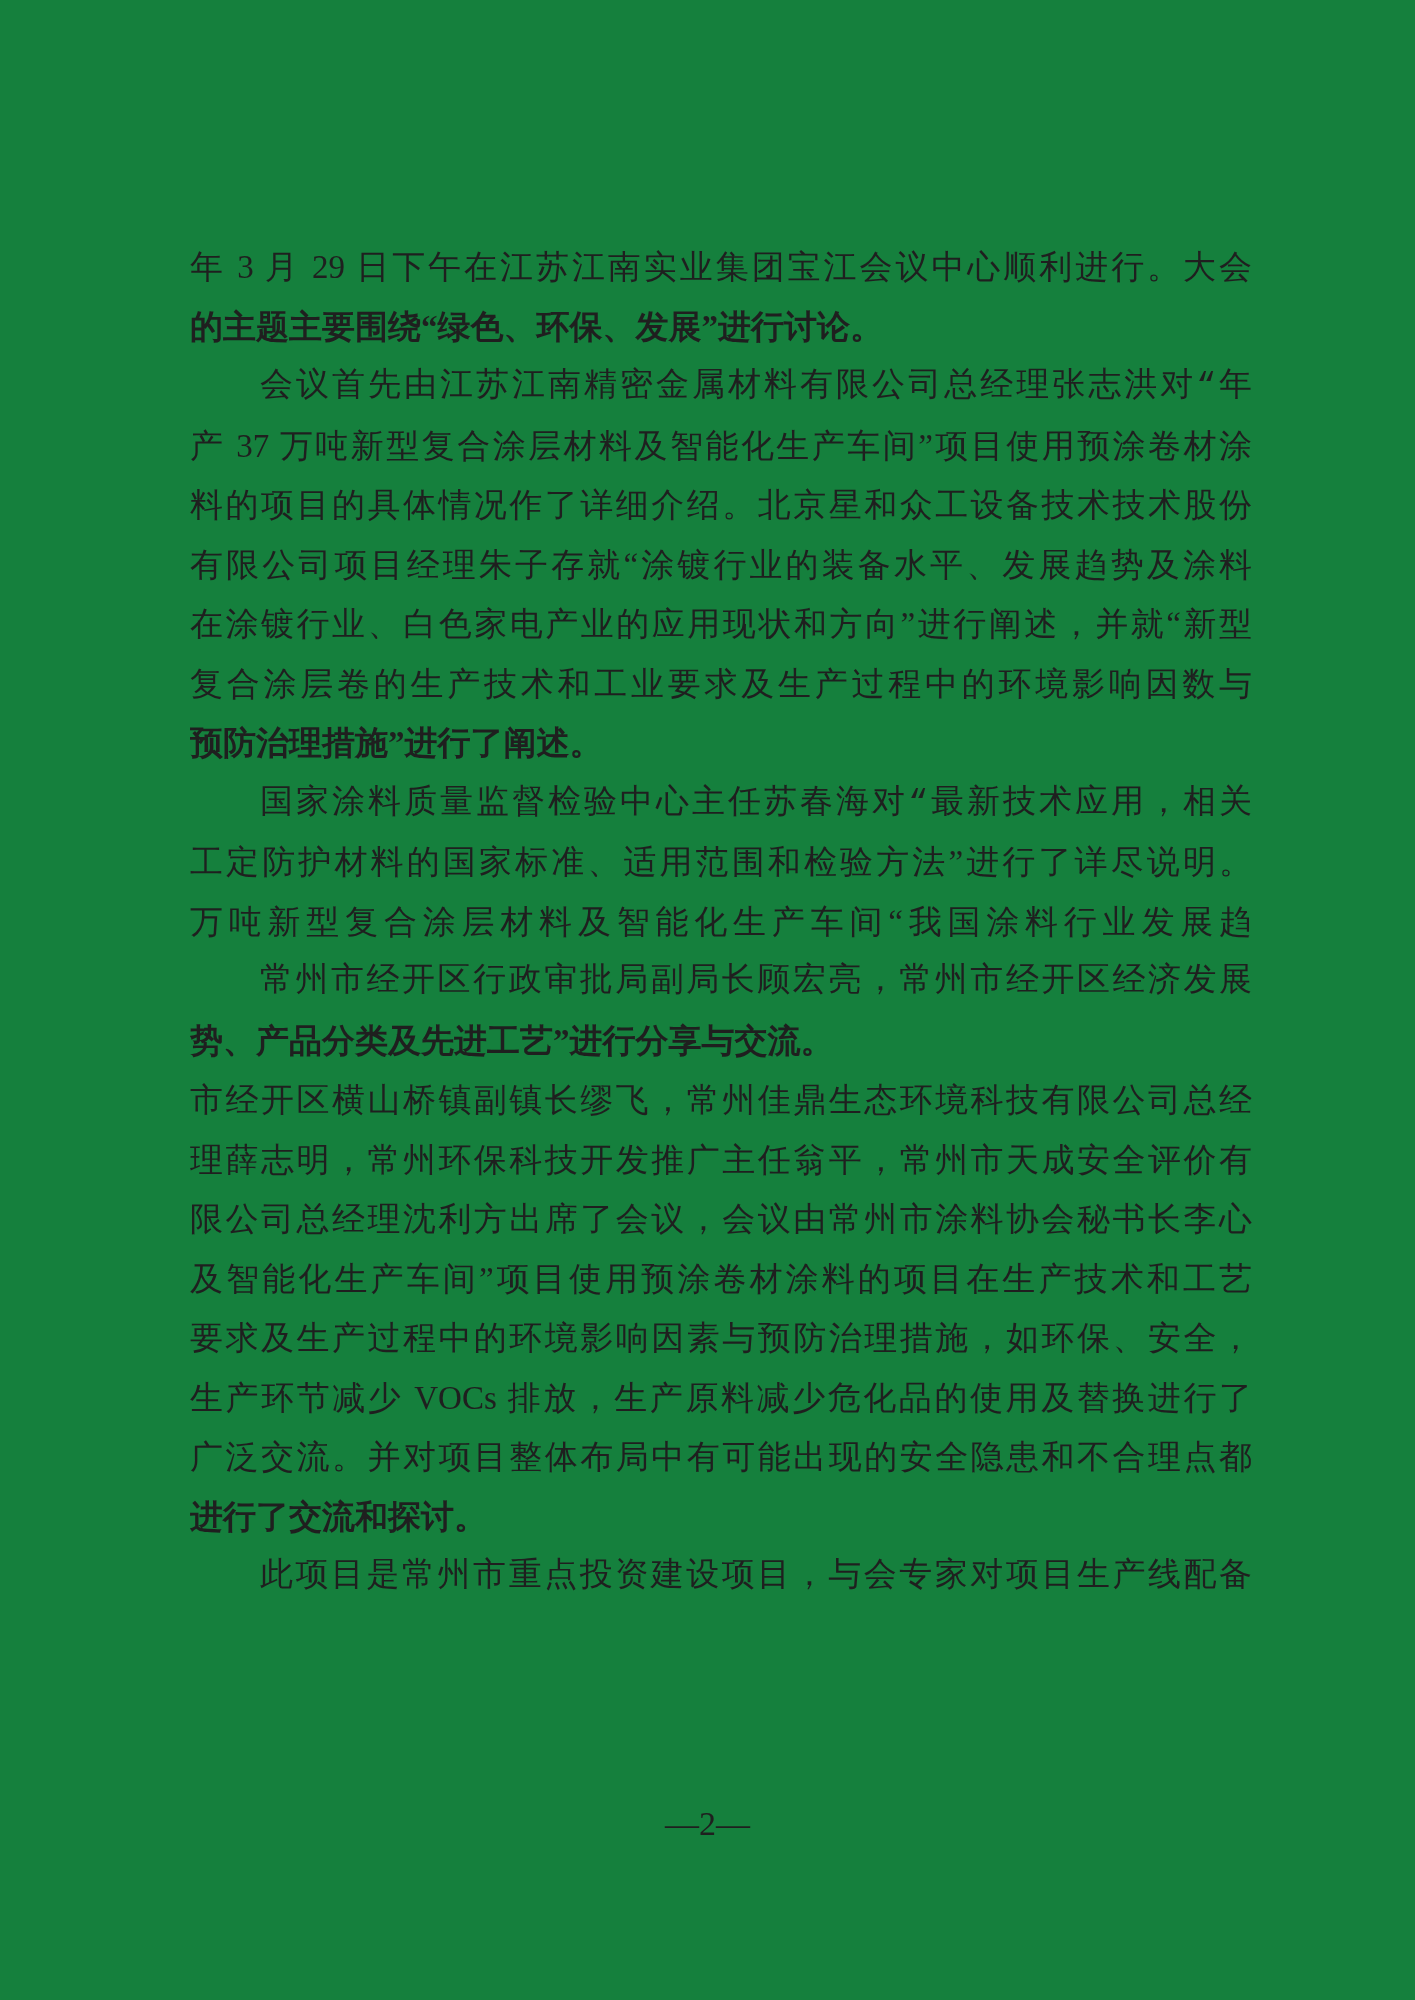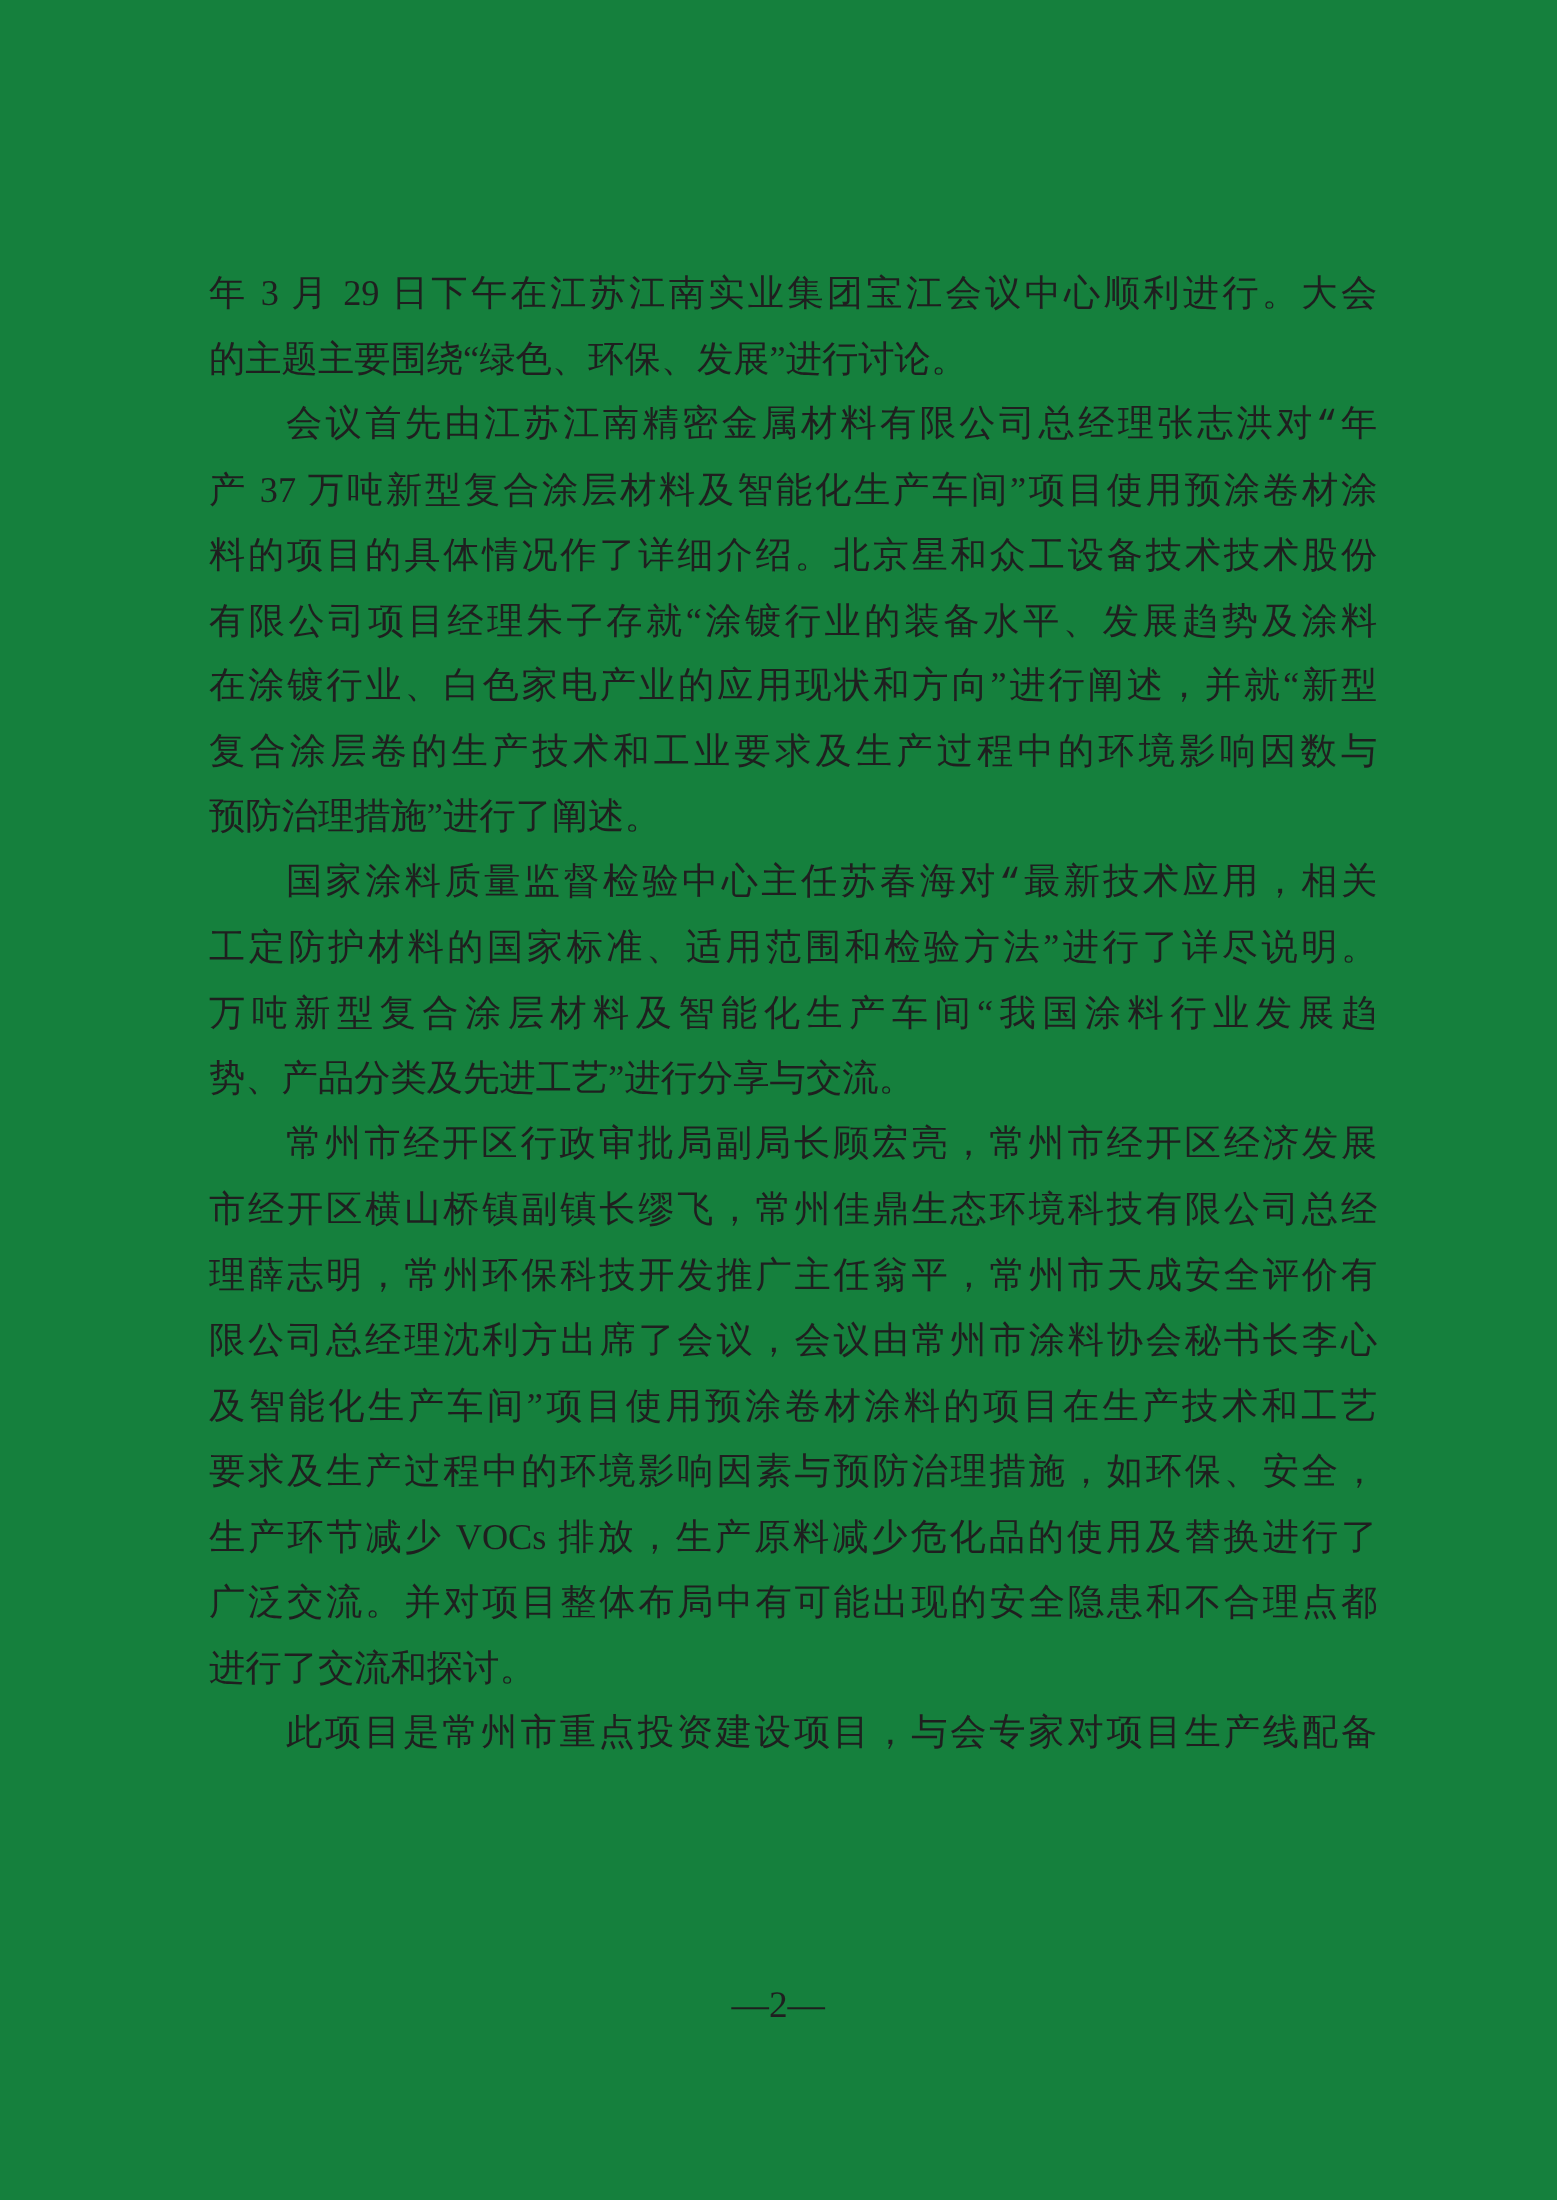--- a/index.html
+++ b/index.html
@@ -32,20 +32,21 @@
     height: 59.5px;
     overflow: hidden;
   }
   .line.justify {
     text-align: justify;
     text-align-last: justify;
     text-justify: inter-character;
   }
   .line.flush {
     text-align: left;
+    font-weight: bold;
   }
   .line.indent {
     text-indent: 70px;
     font-family: Liberation Mono, monospace;
   }
   .footer {
     position: absolute;
     left: 0;
     top: 1802px;
     width: 1415px;
@@ -66,22 +67,22 @@
       <div class="line indent justify">会议首先由江苏江南精密金属材料有限公司总经理张志洪对“年</div>
       <div class="line justify">产 37 万吨新型复合涂层材料及智能化生产车间”项目使用预涂卷材涂</div>
       <div class="line justify">料的项目的具体情况作了详细介绍。北京星和众工设备技术技术股份</div>
       <div class="line justify">有限公司项目经理朱子存就“涂镀行业的装备水平、发展趋势及涂料</div>
       <div class="line justify">在涂镀行业、白色家电产业的应用现状和方向”进行阐述，并就“新型</div>
       <div class="line justify">复合涂层卷的生产技术和工业要求及生产过程中的环境影响因数与</div>
       <div class="line flush">预防治理措施”进行了阐述。</div>
       <div class="line indent justify">国家涂料质量监督检验中心主任苏春海对“最新技术应用，相关</div>
       <div class="line justify">工定防护材料的国家标准、适用范围和检验方法”进行了详尽说明。</div>
       <div class="line justify">万吨新型复合涂层材料及智能化生产车间“我国涂料行业发展趋</div>
+      <div class="line indent justify">常州市经开区行政审批局副局长顾宏亮，常州市经开区经济发展</div>
       <div class="line flush">势、产品分类及先进工艺”进行分享与交流。</div>
-      <div class="line indent justify">常州市经开区行政审批局副局长顾宏亮，常州市经开区经济发展</div>
       <div class="line justify">市经开区横山桥镇副镇长缪飞，常州佳鼎生态环境科技有限公司总经</div>
       <div class="line justify">理薛志明，常州环保科技开发推广主任翁平，常州市天成安全评价有</div>
       <div class="line justify">限公司总经理沈利方出席了会议，会议由常州市涂料协会秘书长李心</div>
       <div class="line justify">及智能化生产车间”项目使用预涂卷材涂料的项目在生产技术和工艺</div>
       <div class="line justify">要求及生产过程中的环境影响因素与预防治理措施，如环保、安全，</div>
       <div class="line justify">生产环节减少 VOCs 排放，生产原料减少危化品的使用及替换进行了</div>
       <div class="line justify">广泛交流。并对项目整体布局中有可能出现的安全隐患和不合理点都</div>
       <div class="line flush">进行了交流和探讨。</div>
       <div class="line indent justify">此项目是常州市重点投资建设项目，与会专家对项目生产线配备</div>
     </div>

